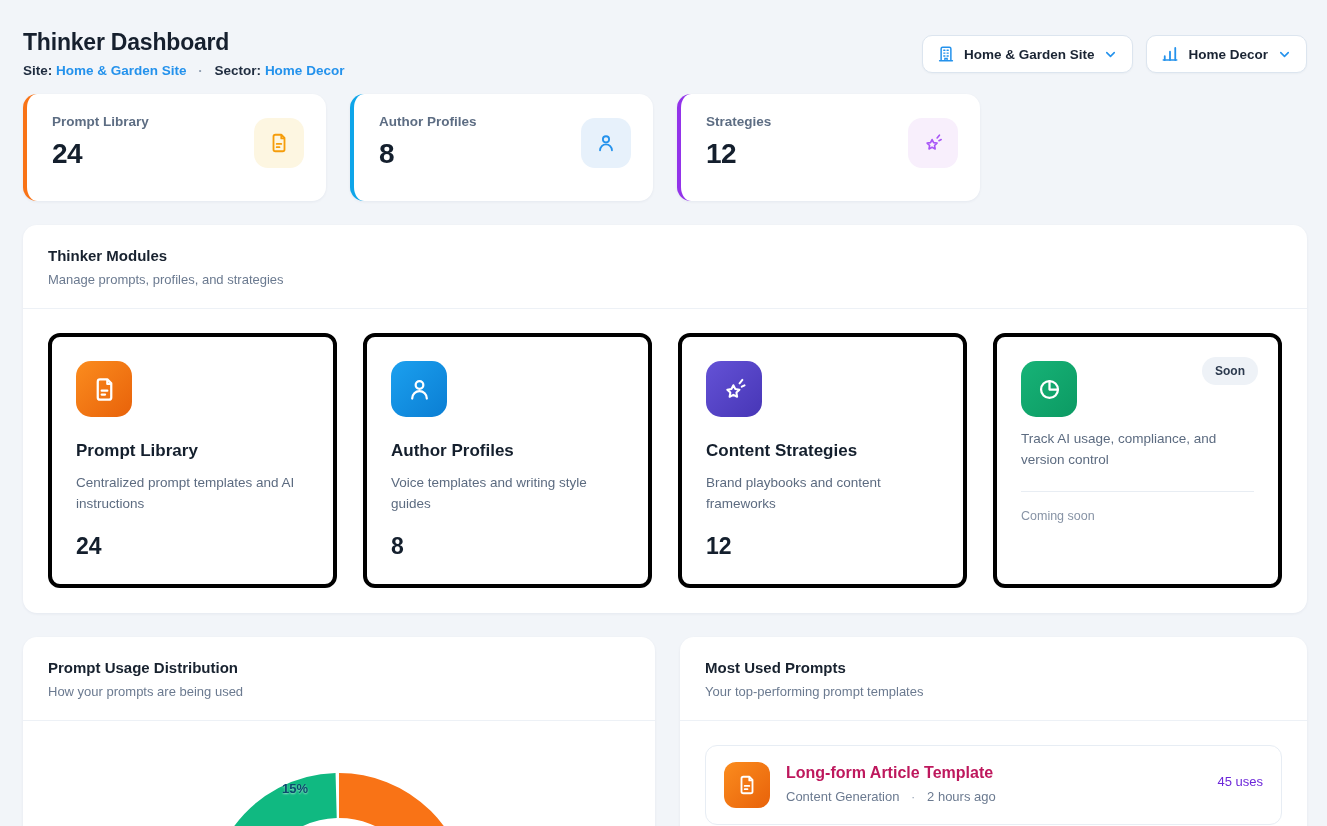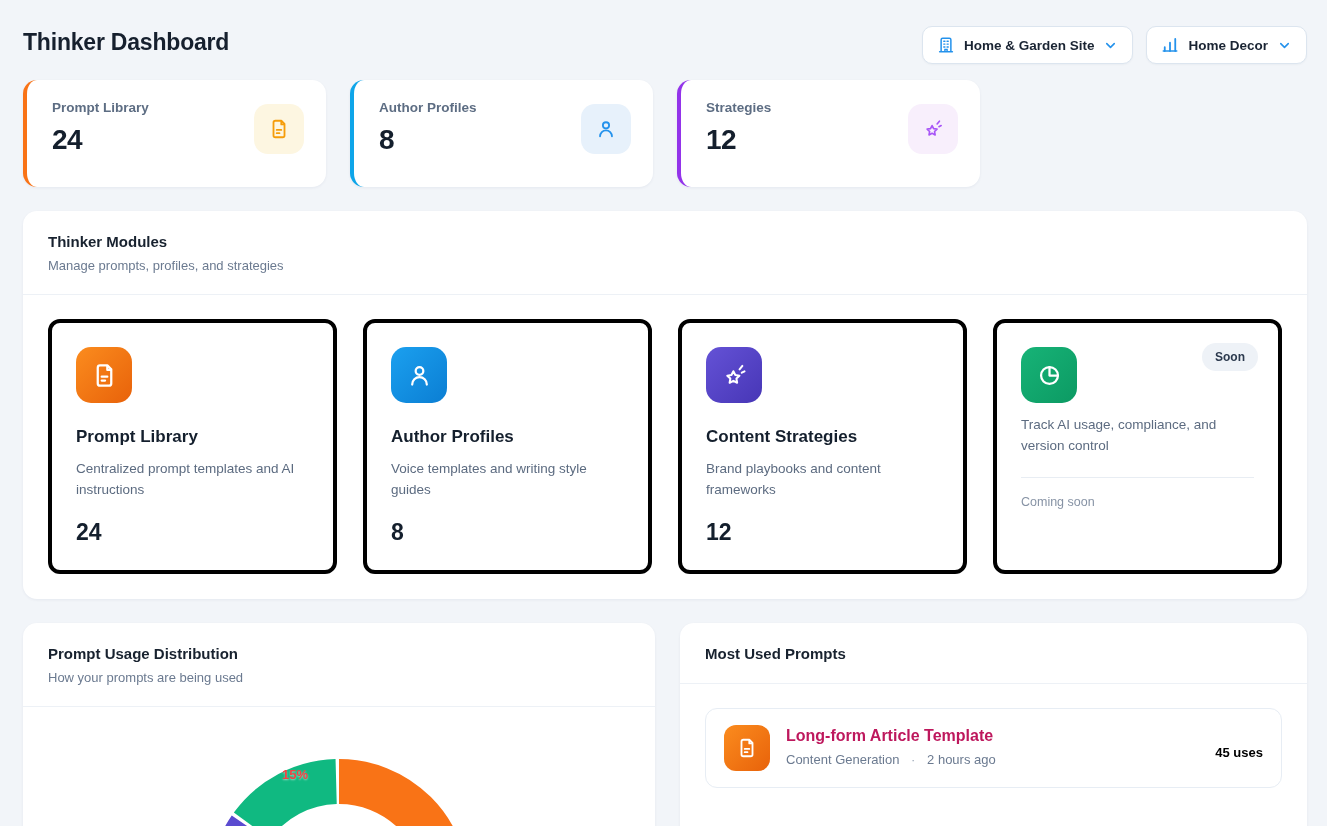--- a/index.html
+++ b/index.html
@@ -5,21 +5,21 @@
   * { margin:0; padding:0; box-sizing:border-box; }
   html,body { width:1327px; height:826px; overflow:hidden; }
   body {
     background:#f2f5f9;
     font-family:"Liberation Sans", sans-serif;
     color:#1a2433;
   }
   .page { padding:20px 20px 0 23px; height:826px; overflow:hidden; }
 
   
-  .header { display:flex; justify-content:space-between; align-items:center; }
+  .header { display:flex; justify-content:space-between; align-items:flex-start;margin-top:9px; }
   .page-title { font-size:23px; font-weight:800; color:#16202e; letter-spacing:-.2px; }
   .subtitle { margin-top:7px; font-size:13.5px; font-weight:700; color:#1f2c3f; }
   .subtitle .link { color:#2492ec; cursor:pointer; text-decoration:none; font-weight:700; }
   .subtitle .dot { color:#93a1b3; margin:0 8px; font-weight:700; }
   .header-actions { display:flex; gap:13px; margin-top:6px; }
   .selector-btn {
     display:inline-flex; align-items:center; gap:9px;
     background:#fff; border:1px solid #dce5ef; border-radius:10px;
     padding:9px 14px; font-size:13.5px; font-weight:700; color:#1a2433;
     cursor:pointer; box-shadow:0 1px 2px rgba(20,40,80,.04);
@@ -82,38 +82,38 @@
     font-size:12px; font-weight:700;
     border-radius:999px; padding:7px 13px;
   }
 
   
   .bottom-grid { display:grid; grid-template-columns:1fr 1fr; gap:25px; margin-top:0; }
   .chart-area { position:relative; height:280px; }
   .chart-area svg { display:block; }
   .pie-label {
     position:absolute; left:272px; top:67px; transform:translate(-50%,-50%);
-    font-size:13px; font-weight:700; color:#ef4444;
+    font-size:13px; font-weight:700; color:#0c4a6e;
     text-shadow:0 1px 2px rgba(255,255,255,.55);
   }
 
   .prompt-list { padding:24px 25px; }
   .prompt-item {
     display:flex; align-items:flex-start; gap:16px;
     border:1px solid #e7edf4; border-radius:12px;
     padding:16px 18px; cursor:pointer; background:#fff;
   }
   .prompt-tile {
     width:46px; height:46px; border-radius:12px; flex:none;
     display:flex; align-items:center; justify-content:center; color:#fff;
   }
   .prompt-title { font-size:16px; font-weight:700; color:#be185d; margin-top:2px; }
   .prompt-meta { margin-top:7px; font-size:13px; color:#6b7a90; }
   .prompt-meta .dot { margin:0 8px; color:#9aa7b8; }
-  .prompt-uses { margin-left:auto; margin-top:20px; font-size:13px; font-weight:700; color:#000000; white-space:nowrap; }
+  .prompt-uses { margin-left:auto; margin-top:12px; font-size:13px; font-weight:400; color:#6d28d9; white-space:nowrap; }
   svg.ic26 { width:27px; height:27px; }
   svg.ic22 { width:22px; height:22px; }
   svg.ic18 { width:18px; height:18px; }
   svg.ic14 { width:15px; height:15px; }
 </style>
 </head>
 <body>
 
 <svg width="0" height="0" style="position:absolute" aria-hidden="true">
   <defs>
@@ -151,20 +151,27 @@
       <path d="M6 9l6 6 6-6" fill="none" stroke="currentColor" stroke-width="2.5" stroke-linecap="round" stroke-linejoin="round"></path>
     </symbol>
   </defs>
 </svg>
 
 <div class="page">
 
   <div class="header">
     <div>
       <div class="page-title">Thinker Dashboard</div>
+      <div class="subtitle">
+        <span>Site:</span>
+        <a class="link">Home &amp; Garden Site</a>
+        <span class="dot">·</span>
+        <span>Sector:</span>
+        <a class="link">Home Decor</a>
+      </div>
     </div>
     <div class="header-actions">
       <button class="selector-btn">
         <span class="ic">
             <svg class="ic18">
               <use href="#i-building"></use>
             </svg>
           </span>
         <span>Home &amp; Garden Site</span>
         <span class="chev">
@@ -296,20 +303,21 @@
             <circle cx="316" cy="182" r="107.5" fill="none" stroke="#5b4bd0" stroke-width="45" stroke-dasharray="64.54424205218055 675.4424205218055" transform="rotate(180 316 182)"></circle>
             <circle cx="316" cy="182" r="107.5" fill="none" stroke="#10b981" stroke-width="45" stroke-dasharray="98.31636307827083 675.4424205218055" transform="rotate(216 316 182)"></circle>
           </svg>
         <div class="pie-label">15%</div>
       </div>
     </div>
 
     <div class="panel">
       <div class="panel-head">
         <div class="panel-title">Most Used Prompts</div>
+        <div class="panel-sub">Your top-performing prompt templates</div>
       </div>
       <div class="panel-divider"></div>
       <div class="prompt-list">
         <div class="prompt-item">
           <div class="prompt-tile grad-orange">
               <svg class="ic22">
                 <use href="#i-doc"></use>
               </svg>
             </div>
           <div>

